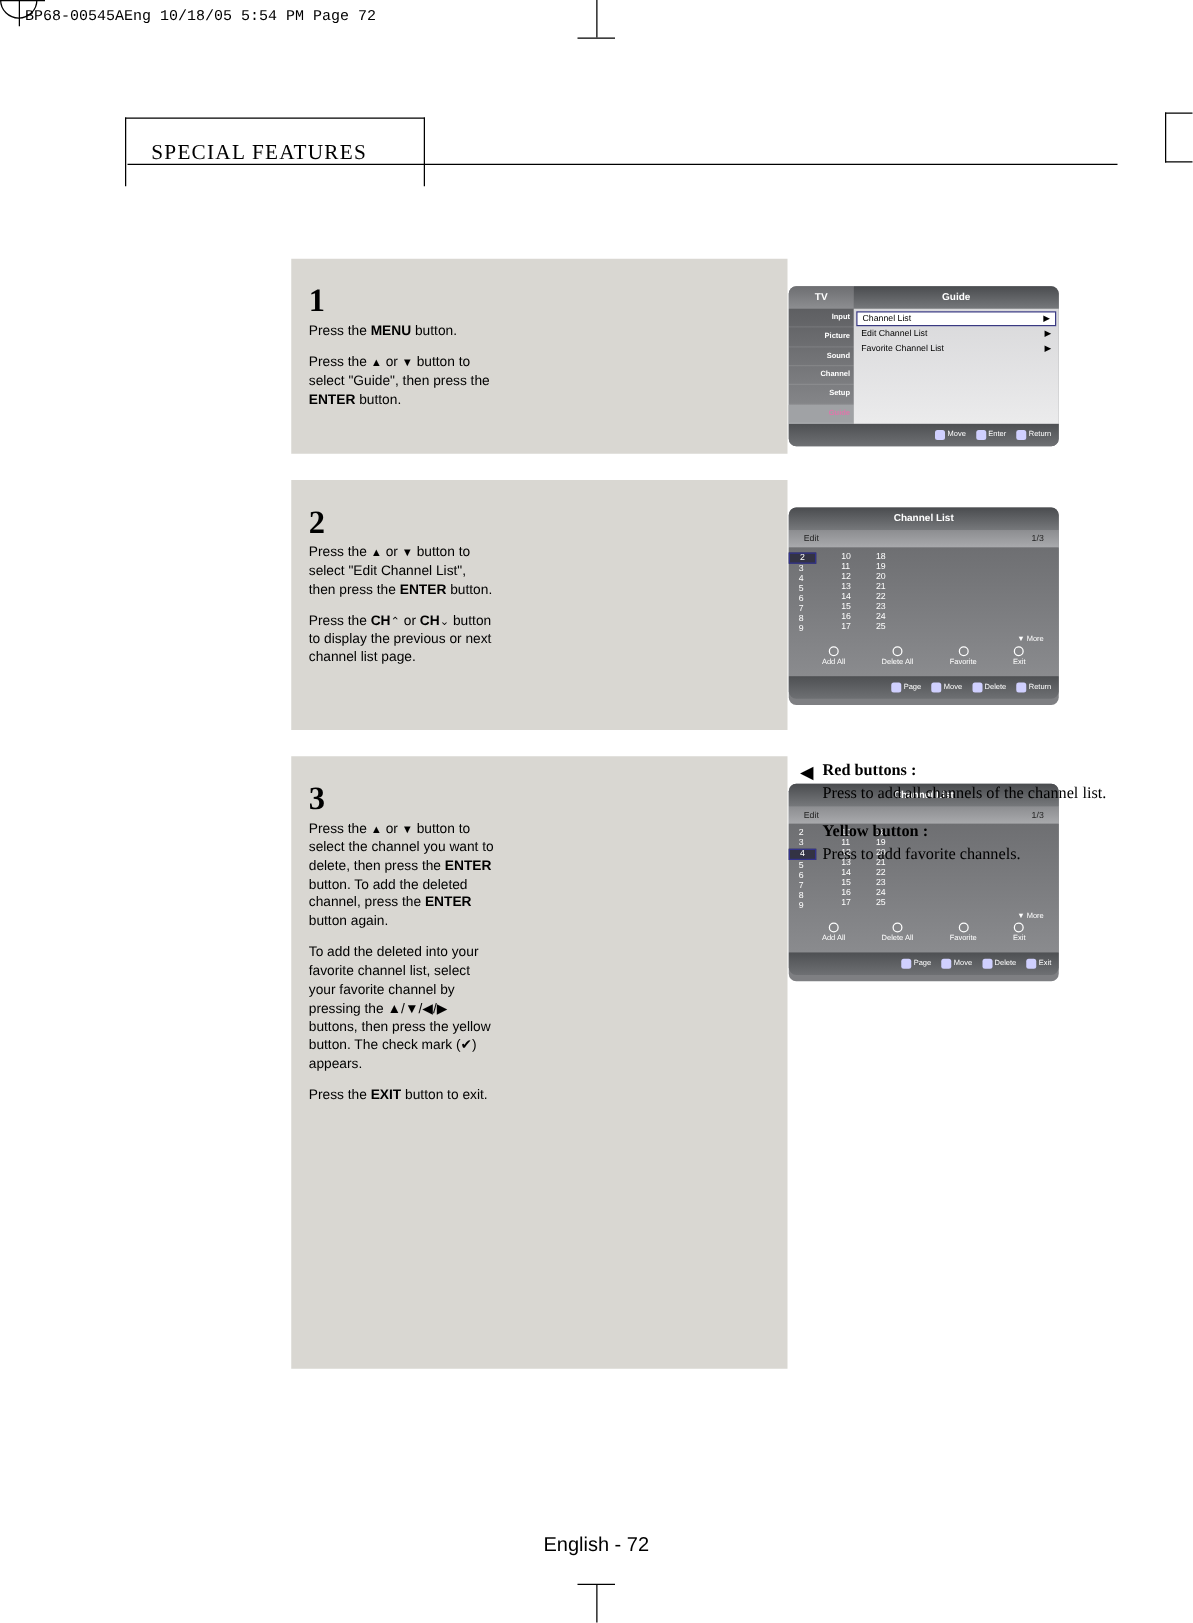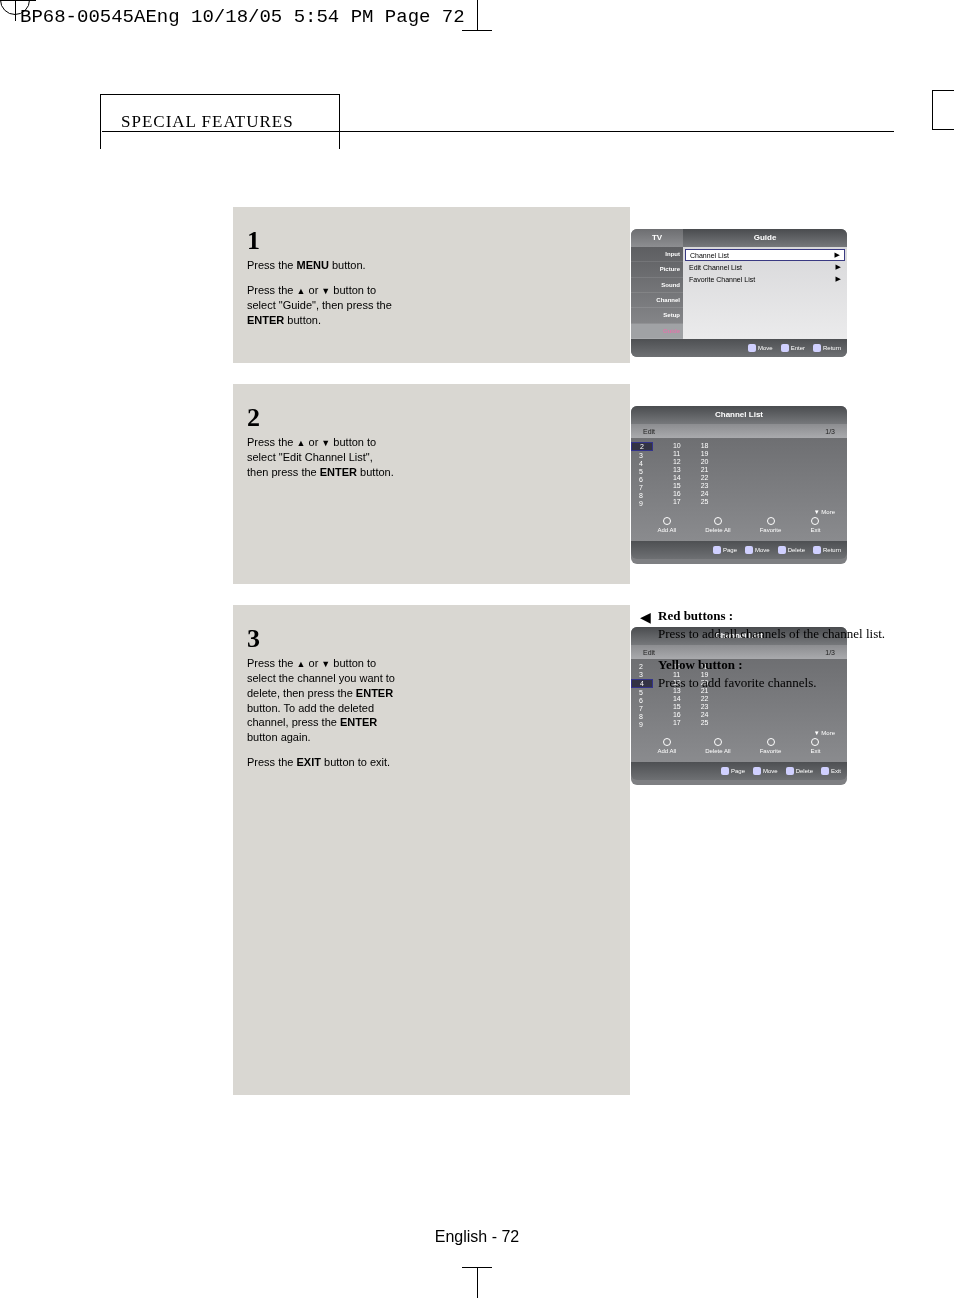--- a/index.html
+++ b/index.html
@@ -11,21 +11,21 @@
   .crop-top-v { width: 1px; height: 30px; top: 0; left: 50%; }
   .crop-top-h { height: 1px; width: 30px; top: 30px; left: calc(50% - 15px); }
   .crop-bot-v { width: 1px; height: 30px; bottom: 0; left: 50%; }
   .crop-bot-h { height: 1px; width: 30px; bottom: 30px; left: calc(50% - 15px); }
   .crop-left { width:30px; height:30px; top:50%; left:20px; border:1px solid #000; border-radius:50%; transform:translateY(-50%);}
   .crop-left::before,.crop-left::after{content:"";position:absolute;background:#000;}
   .crop-left::before{width:40px;height:1px;top:50%;left:-5px;}
   .crop-left::after{width:1px;height:40px;left:50%;top:-5px;}
   .crop-right-edge { position:absolute; right:0; top:90px; width:22px; height:40px; border:1px solid #000; border-right:none;}
 
-  .print-header { position: absolute; top: 6px; left: 20px; font-family: "Courier New", monospace; font-size: 19px; text-align: center; }
+  .print-header { position: absolute; top: 6px; left: 20px; font-family: "Courier New", monospace; font-size: 12px; text-align: center; }
 
   .section-header { position: absolute; top: 94px; left: 100px; width: 240px; height: 55px; border: 1px solid #000; border-bottom: none; display: flex; align-items: center; padding-left: 20px; font-variant: small-caps; font-family: Georgia, serif; font-size: 17px; letter-spacing: 1px; }
   .section-rule { position: absolute; top: 131px; left: 102px; right: 60px; height: 1px; background: #000; }
 
   .title { position: absolute; top: 176px; left: 233px; font-weight: bold; font-size: 15px; margin-top: 32px; }
 
   .step-block { position: absolute; left: 233px; width: 397px; background: #d9d7d2; }
   .step1 { top: 207px; height: 156px; }
   .step2 { top: 384px; height: 200px; }
   .step3 { top: 605px; height: 490px; }
@@ -148,20 +148,23 @@
       </div>
     </div>
   </div>
 
   <div class="step-block step2">
     <div class="step-text">
       <div class="step-num">2</div>
       <p>
         <span>Press the </span><span class="tri">▲</span><span> or </span><span class="tri">▼</span><span> button to select "Edit Channel List", then press the </span><b>ENTER</b><span> button.</span>
       </p>
+      <p>
+        <span>Press the </span><b>CH</b><span class="tri">⌃</span><span> or </span><b>CH</b><span class="tri">⌄</span><span> button to display the previous or next channel list page.</span>
+      </p>
     </div>
     <div class="osd osd2">
       <div class="osd-topbar">
           <div class="osd-top-right" style="border-top-left-radius:6px">Channel List</div>
         </div>
       <div class="cl-head">
           <span>Edit</span>
           <span>1/3</span>
         </div>
       <div class="cl-grid-wrap">
@@ -213,20 +216,21 @@
         </div>
     </div>
   </div>
 
   <div class="step-block step3">
     <div class="step-text">
       <div class="step-num">3</div>
       <p>
         <span>Press the </span><span class="tri">▲</span><span> or </span><span class="tri">▼</span><span> button to select the channel you want to delete, then press the </span><b>ENTER</b><span> button. To add the deleted channel, press the </span><b>ENTER</b><span> button again.</span>
       </p>
+      <p>To add the deleted into your favorite channel list, select your favorite channel by pressing the ▲/▼/◀/▶ buttons, then press the yellow button. The check mark (✔) appears.</p>
       <p>
         <span>Press the </span><b>EXIT</b><span> button to exit.</span>
       </p>
     </div>
     <div class="osd osd3">
       <div class="osd-topbar">
           <div class="osd-top-right" style="border-top-left-radius:6px">Channel List</div>
         </div>
       <div class="cl-head">
           <span>Edit</span>

